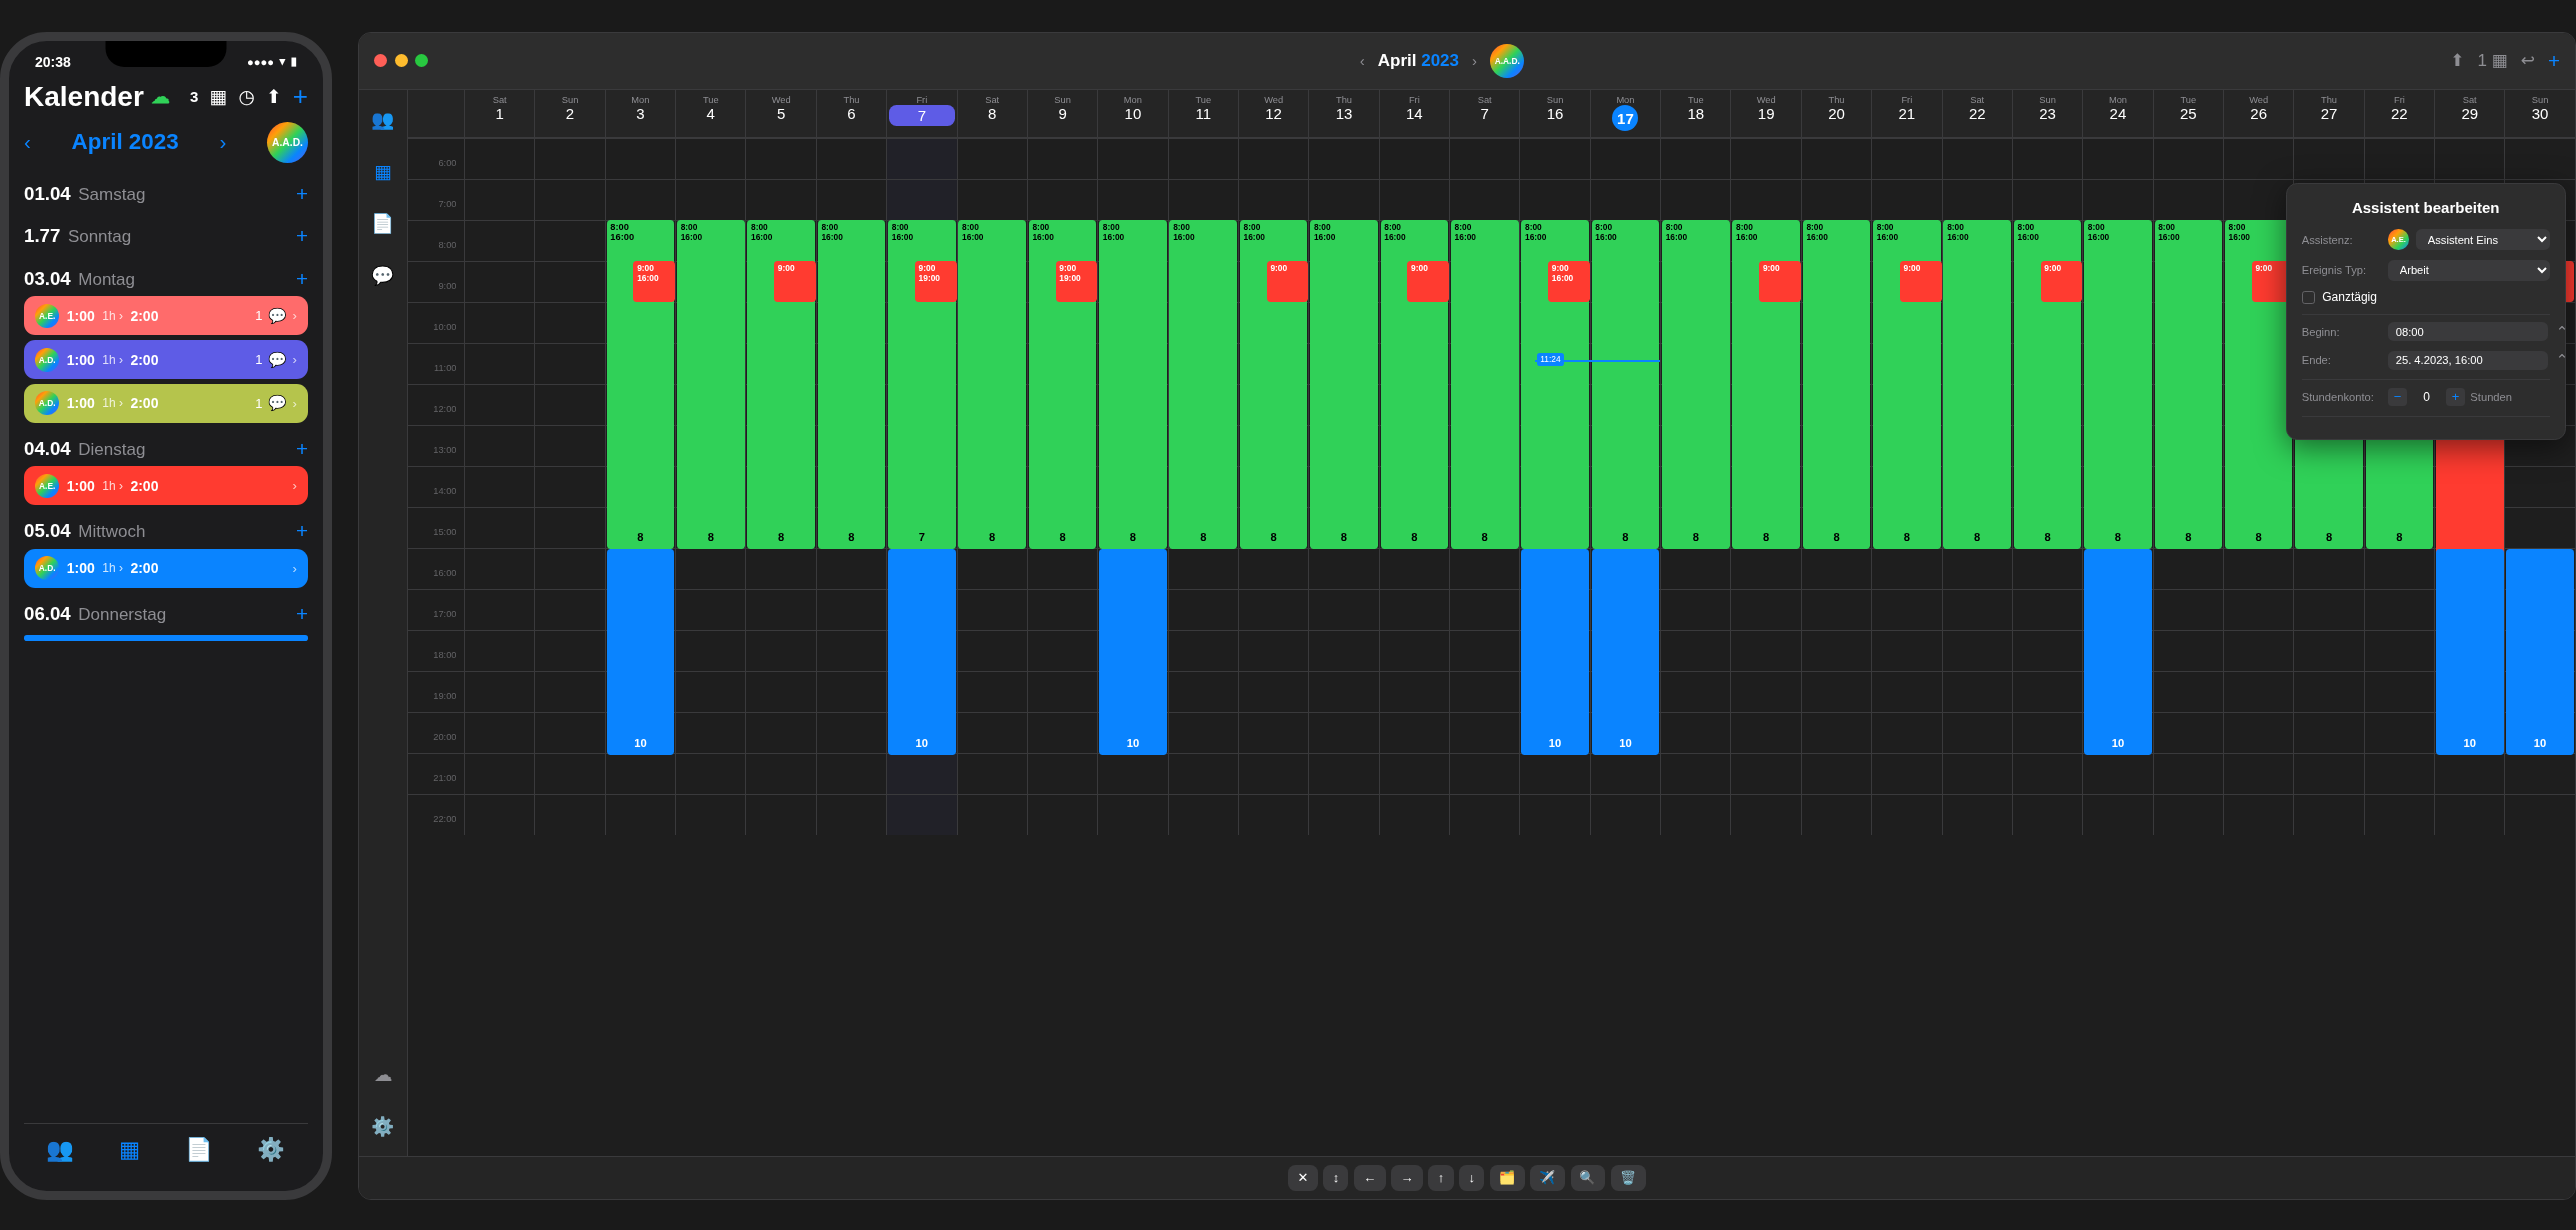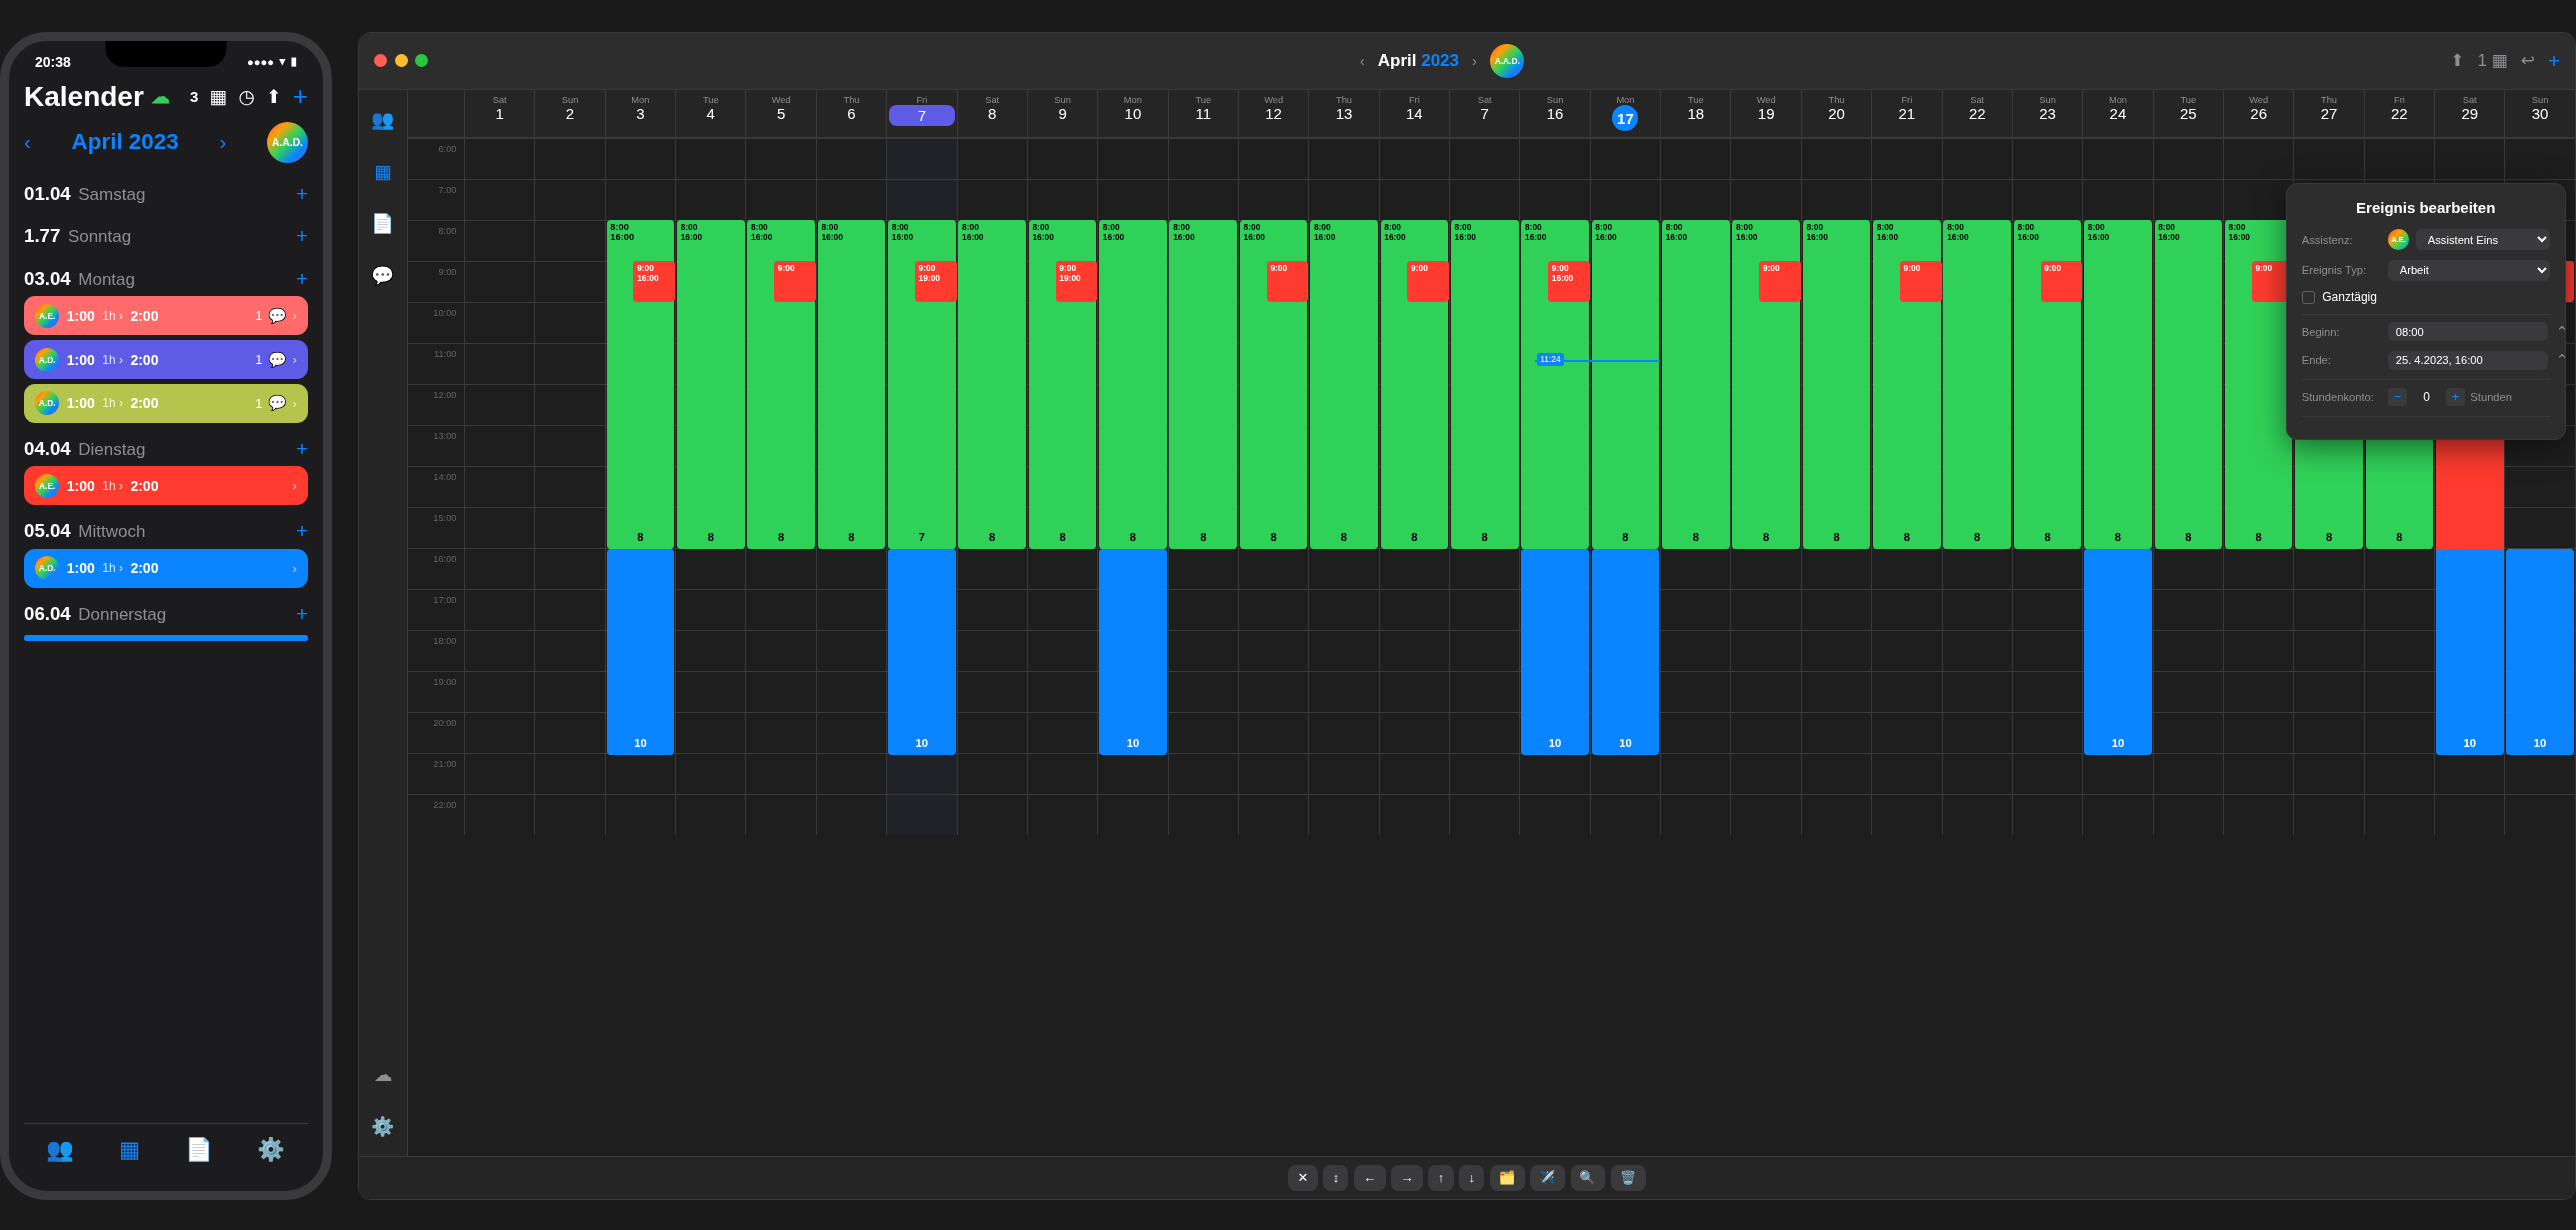--- a/index.html
+++ b/index.html
@@ -398,21 +398,21 @@
     .time-col {
       width: 56px;
       flex-shrink: 0;
     }
     .time-slot {
       height: 41px;
       display: flex;
       align-items: flex-start;
       justify-content: flex-end;
       padding-right: 7.5px;
-      padding-top: 5px;
+      padding-top: 19px;
       font-size: 9.3px;
       color: #636366;
       border-top: 0.9px solid #3a3a3c;
     }
     .day-col {
       flex: 1;
       border-left: 0.9px solid #3a3a3c;
       position: relative;
       min-width: 0;
     }
@@ -1783,21 +1783,21 @@
             </div>
             <div class="day-event blue" style="top:411px;height:206px;">
               <div style="position:absolute;bottom:5.6px;left:50%;transform:translateX(-50%);font-size:11.2px;font-weight:700;">10</div>
             </div>
           </div>
 
         </div>
       </div>
 
       <div class="event-edit-panel">
-        <div class="panel-title">Ereignis bearbeiten</div>
+        <div class="panel-title">Assistent bearbeiten</div>
 
         <div class="panel-row">
           <span class="panel-label">Assistenz:</span>
           <div class="panel-avatar-sm">
             <span>A.E.</span>
           </div>
           <select class="panel-select">
             <option>Assistent Eins</option>
           </select>
         </div>

